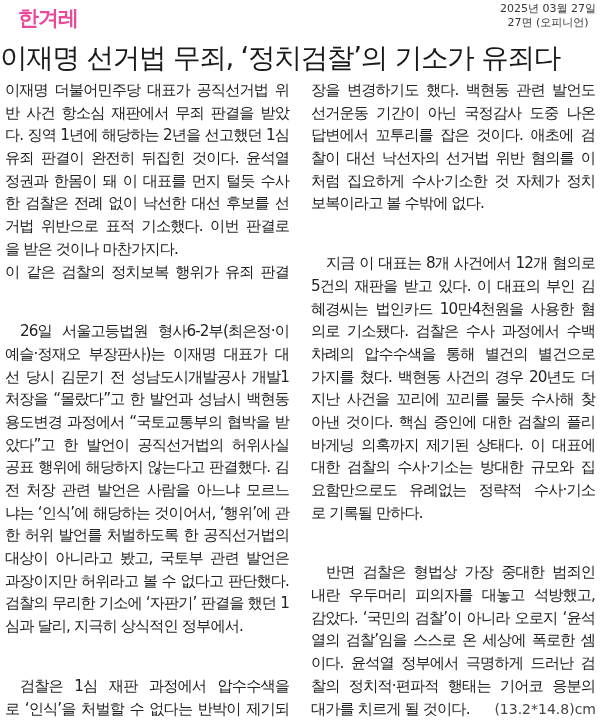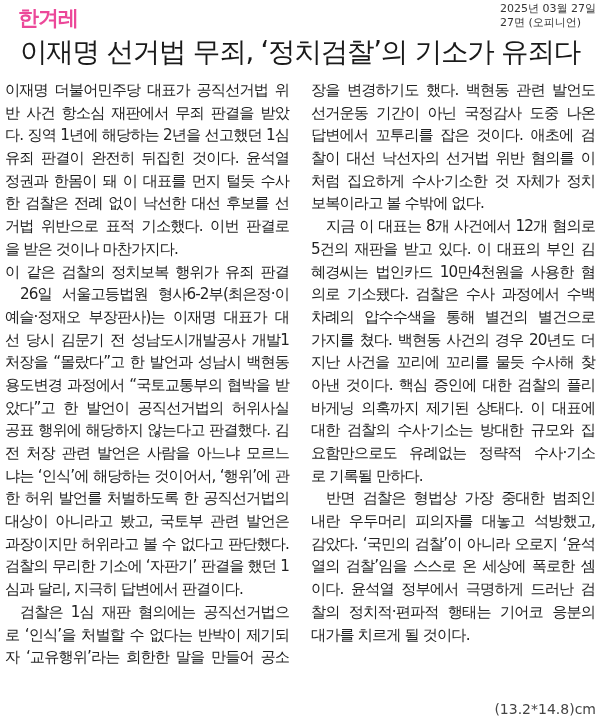--- a/index.html
+++ b/index.html
@@ -2,28 +2,28 @@
 <html><head>
 <meta charset="utf-8">
 <style>
   html, body { margin: 0; padding: 0; }
   body {
     width: 600px; height: 723px; background: #ffffff; color: #222222;
     font-family: "DejaVu Sans", "Liberation Sans", sans-serif;
     position: relative; overflow: hidden;
   }
   .masthead { position: absolute; left: 18px; top: 4px; font-size: 21px; font-weight: bold; color: #ec4899; letter-spacing: -1px; }
-  .dateline { position: absolute; right: 4px; top: 2px; text-align: left; font-size: 11px; line-height: 14px; color: #333; }
-  .headline { position: absolute; left: 0; right: 0; top: 34px; text-align: center; font-size: 27.5px; color: #1a1a1a; letter-spacing: -1.2px; white-space: nowrap; }
+  .dateline { position: absolute; right: 4px; top: 2px; text-align: center; font-size: 11px; line-height: 14px; color: #333; }
+  .headline { position: absolute; left: 0; right: 0; top: 40px; text-align: left; font-size: 27.5px; color: #1a1a1a; letter-spacing: -1.2px; white-space: nowrap; }
   .column { position: absolute; top: 79px; width: 284px; }
   .col-left { left: 5px; }
   .col-right { left: 311px; }
   .line { display: block; height: 22.7px; line-height: 22.7px; font-size: 15.2px; letter-spacing: -0.9px; white-space: nowrap; text-align: justify; text-align-last: justify; color: #222; }
   .line.last { text-align-last: left; }
-  .line.indent { padding-left: 15px; }
+  .line.indent { padding-left: 15px; margin-top: 37px; }
   .size-note { position: absolute; right: 4px; bottom: 6px; font-size: 14px; color: #444; }
 </style>
 </head>
 <body>
 
 <div class="masthead">한겨레</div>
 
 <div class="dateline">
   <div>2025년 03월 27일</div>
   <div>27면 (오피니언)</div>
@@ -47,22 +47,22 @@
     <span class="line">처장을 “몰랐다”고 한 발언과 성남시 백현동</span>
     <span class="line">용도변경 과정에서 “국토교통부의 협박을 받</span>
     <span class="line">았다”고 한 발언이 공직선거법의 허위사실</span>
     <span class="line">공표 행위에 해당하지 않는다고 판결했다. 김</span>
     <span class="line">전 처장 관련 발언은 사람을 아느냐 모르느</span>
     <span class="line">냐는 ‘인식’에 해당하는 것이어서, ‘행위’에 관</span>
     <span class="line">한 허위 발언를 처벌하도록 한 공직선거법의</span>
     <span class="line">대상이 아니라고 봤고, 국토부 관련 발언은</span>
     <span class="line">과장이지만 허위라고 볼 수 없다고 판단했다.</span>
     <span class="line">검찰의 무리한 기소에 ‘자판기’ 판결을 했던 1</span>
-    <span class="line last">심과 달리, 지극히 답변에서 판결이다.</span>
-    <span class="line indent">검찰은 1심 재판 혐의에는 공직선거법으</span>
+    <span class="line last">심과 달리, 지극히 상식적인 정부에서.</span>
+    <span class="line indent">검찰은 1심 재판 과정에서 압수수색을</span>
     <span class="line">로 ‘인식’을 처벌할 수 없다는 반박이 제기되</span>
     <span class="line">자 ‘교유행위’라는 희한한 말을 만들어 공소</span>
   </div>
 <div class="column col-right" id="col-right">
     <span class="line">장을 변경하기도 했다. 백현동 관련 발언도</span>
     <span class="line">선거운동 기간이 아닌 국정감사 도중 나온</span>
     <span class="line">답변에서 꼬투리를 잡은 것이다. 애초에 검</span>
     <span class="line">찰이 대선 낙선자의 선거법 위반 혐의를 이</span>
     <span class="line">처럼 집요하게 수사·기소한 것 자체가 정치</span>
     <span class="line last">보복이라고 볼 수밖에 없다.</span>

